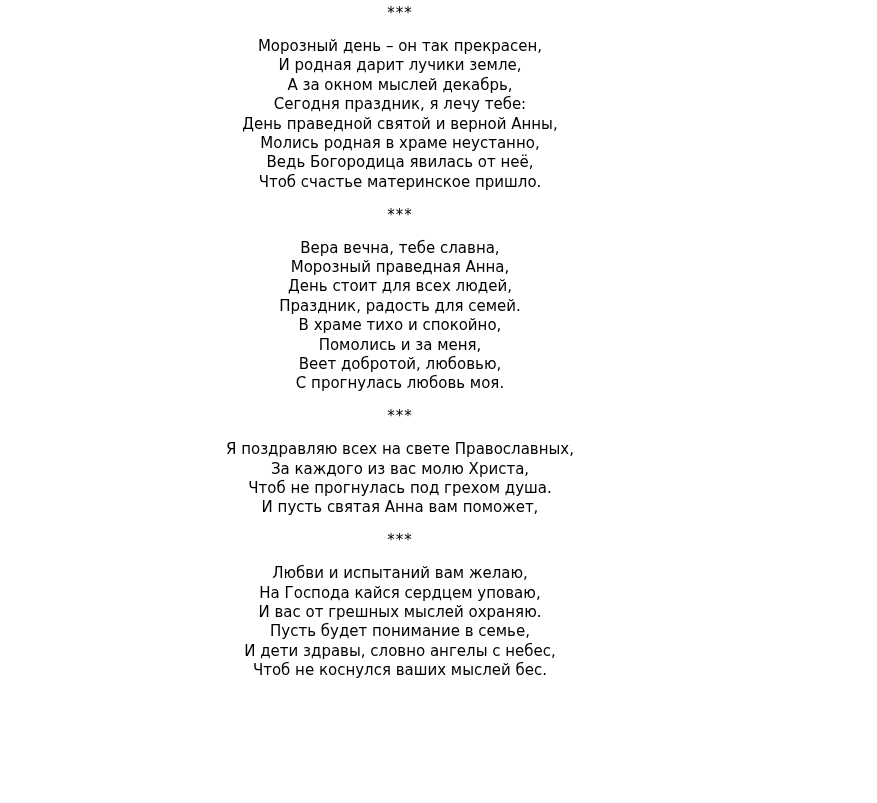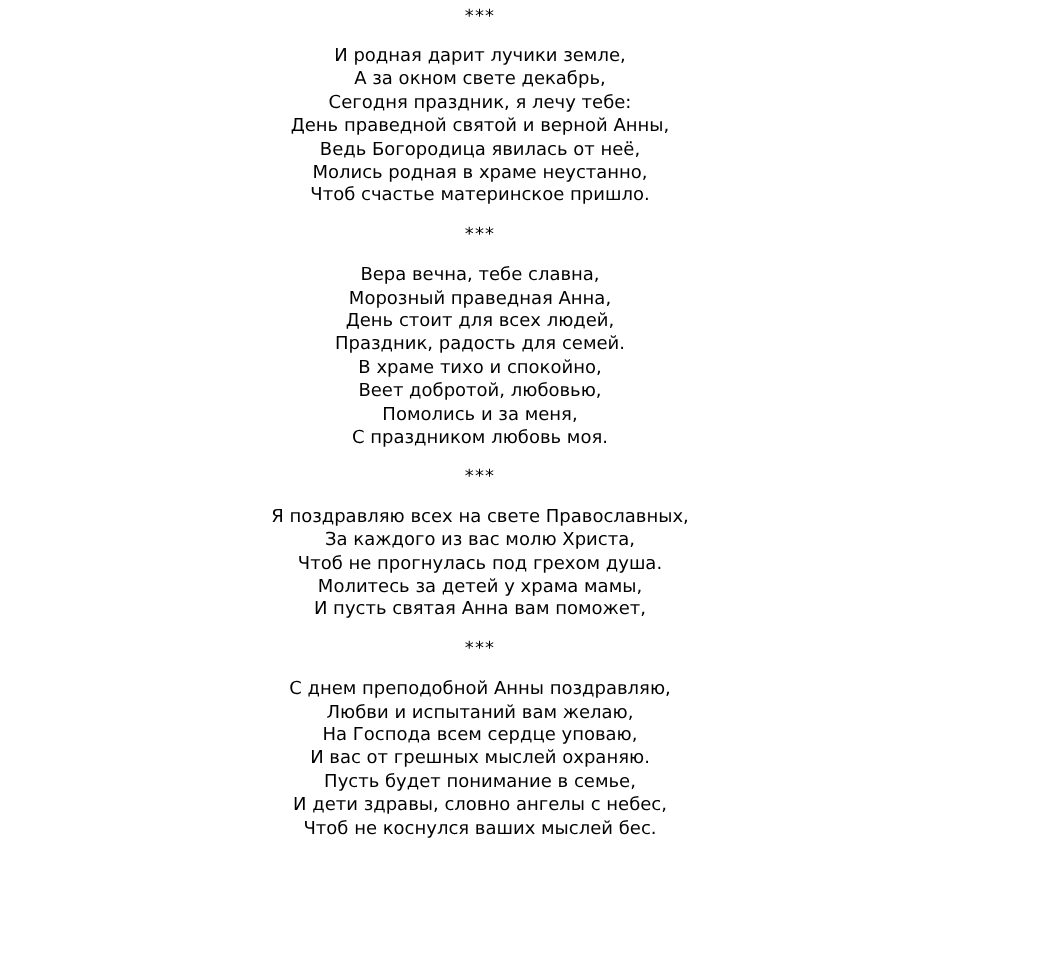--- a/index.html
+++ b/index.html
@@ -37,54 +37,53 @@
     white-space: nowrap;
   }
 </style>
 </head>
 <body>
 
 <main class="content">
 
   <div class="sep">***</div>
   <div class="stanza">
+    <span class="line">Морозный день – он так прекрасен,</span>
     <span class="line">И родная дарит лучики земле,</span>
-    <span class="line">А за окном свете декабрь,</span>
+    <span class="line">А за окном мыслей декабрь,</span>
     <span class="line">Сегодня праздник, я лечу тебе:</span>
     <span class="line">День праведной святой и верной Анны,</span>
+    <span class="line">Молись родная в храме неустанно,</span>
     <span class="line">Ведь Богородица явилась от неё,</span>
-    <span class="line">Молись родная в храме неустанно,</span>
     <span class="line">Чтоб счастье материнское пришло.</span>
   </div>
 
   <div class="sep">***</div>
   <div class="stanza">
     <span class="line">Вера вечна, тебе славна,</span>
     <span class="line">Морозный праведная Анна,</span>
     <span class="line">День стоит для всех людей,</span>
     <span class="line">Праздник, радость для семей.</span>
     <span class="line">В храме тихо и спокойно,</span>
+    <span class="line">Помолись и за меня,</span>
     <span class="line">Веет добротой, любовью,</span>
-    <span class="line">Помолись и за меня,</span>
-    <span class="line">С праздником любовь моя.</span>
+    <span class="line">С прогнулась любовь моя.</span>
   </div>
 
   <div class="sep">***</div>
   <div class="stanza">
     <span class="line">Я поздравляю всех на свете Православных,</span>
     <span class="line">За каждого из вас молю Христа,</span>
     <span class="line">Чтоб не прогнулась под грехом душа.</span>
-    <span class="line">Молитесь за детей у храма мамы,</span>
     <span class="line">И пусть святая Анна вам поможет,</span>
   </div>
 
   <div class="sep">***</div>
   <div class="stanza">
-    <span class="line">С днем преподобной Анны поздравляю,</span>
     <span class="line">Любви и испытаний вам желаю,</span>
-    <span class="line">На Господа всем сердце уповаю,</span>
+    <span class="line">На Господа кайся сердцем уповаю,</span>
     <span class="line">И вас от грешных мыслей охраняю.</span>
     <span class="line">Пусть будет понимание в семье,</span>
     <span class="line">И дети здравы, словно ангелы с небес,</span>
     <span class="line">Чтоб не коснулся ваших мыслей бес.</span>
   </div>
 
 </main>
 
 </body></html>

